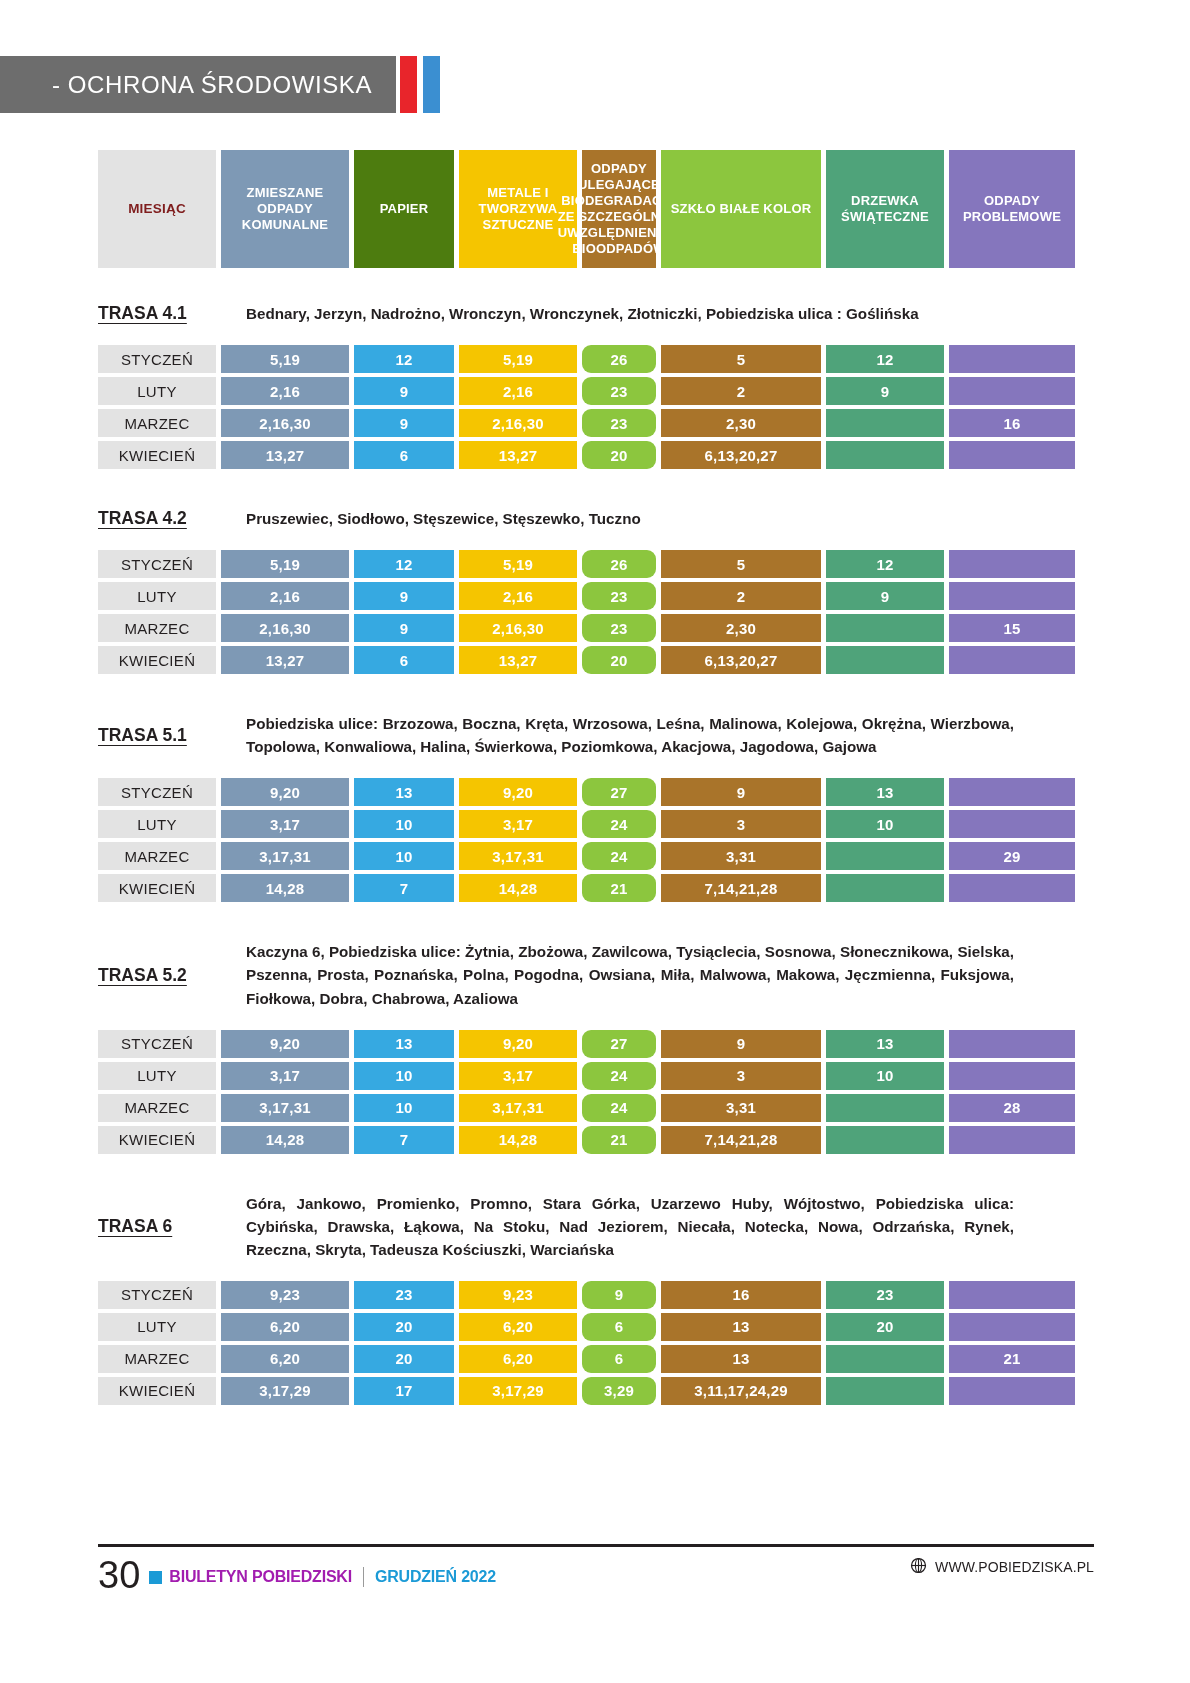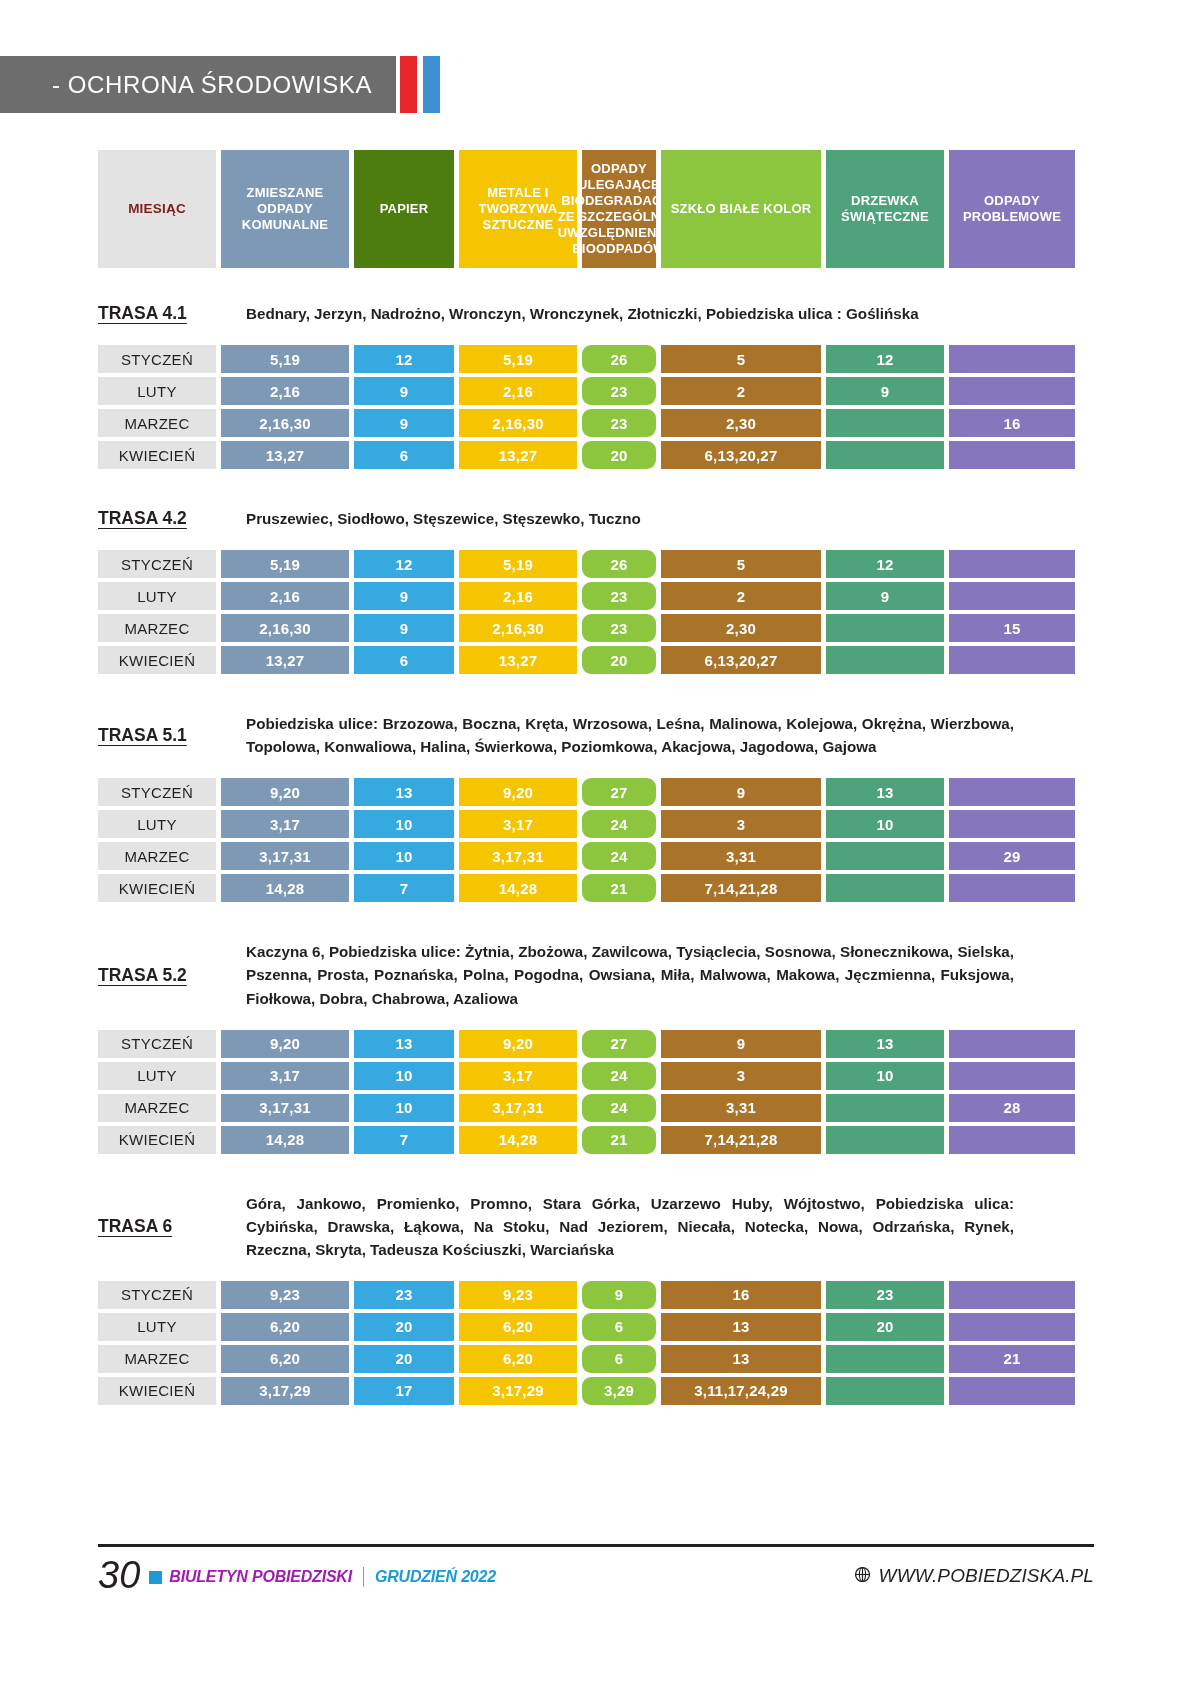--- a/index.html
+++ b/index.html
@@ -160,24 +160,23 @@
     width: 996px;
     bottom: 90px;
   }
   .footer-rule {
     width: 100%;
     height: 3px;
     background: #231f20;
   }
   .footer-inner {
     display: flex;
-    align-items: flex-end;
+    align-items: flex-start;
     justify-content: space-between;
     margin-top: 10px;
-    font-style: italic;
   }
   .footer-left {
     display: flex;
     align-items: flex-end;
     gap: 9px;
   }
   .page-number {
     font-size: 38px;
     font-weight: 400;
     line-height: 0.95;
@@ -214,21 +213,21 @@
     letter-spacing: -0.2px;
   }
   .footer-right {
     display: flex;
     align-items: center;
     gap: 8px;
     padding-bottom: 6px;
   }
   .globe-icon { display: block; }
   .site-url {
-    font-size: 19px;
+    font-size: 14px;
     font-weight: 400;
     letter-spacing: 0.1px;
     color: #231f20;
   }
 </style>
 </head>
 <body>
 
 <div class="header-band">
   <span class="header-title">- OCHRONA ŚRODOWISKA</span>

